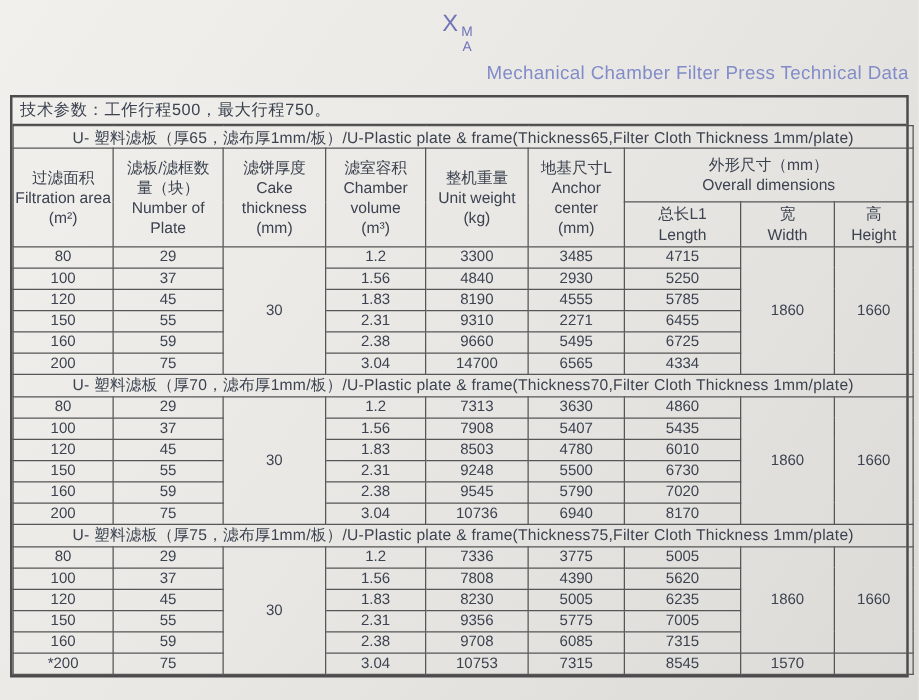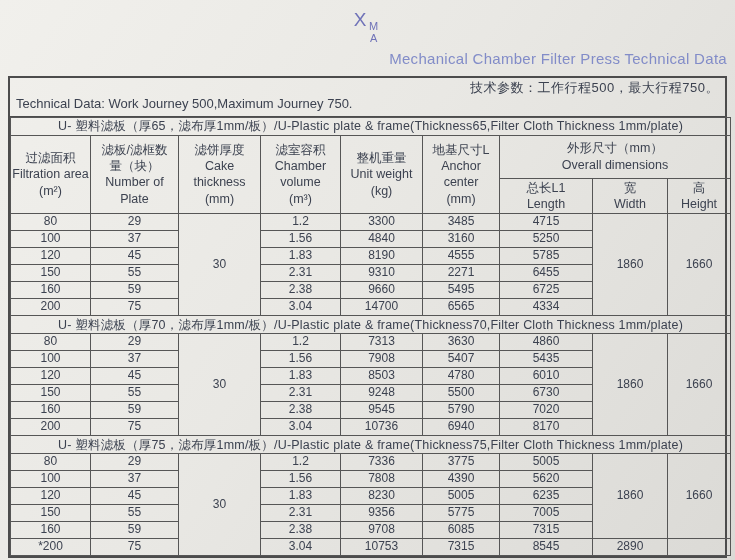--- a/index.html
+++ b/index.html
@@ -46,21 +46,21 @@
     margin-top: 9px;
     border: 2px solid #4c4c4c;
     background: transparent;
   }
   .tech-box {
     border-bottom: 1px solid #4c4c4c;
     padding: 2px 6px 3px 6px;
     font-size: 13px;
     line-height: 1.25;
   }
-  .tech-box .cn { letter-spacing: 0.5px; text-align: right; }
+  .tech-box .cn { letter-spacing: 0.5px; }
   table {
     border-collapse: collapse;
     width: 100%;
     table-layout: fixed;
   }
   td {
     border: 1px solid #565656;
     text-align: center;
     font-size: 12px;
     padding: 0;
@@ -93,21 +93,20 @@
         <span>M</span>
         <span>A</span>
       </span>
   </div>
 
   <div class="subtitle">Mechanical Chamber Filter Press Technical Data</div>
 
   <div class="table-frame">
     <div class="tech-box">
       <div class="cn">技术参数：工作行程500，最大行程750。</div>
-      <div class="en">Technical Data: Work Journey 500,Maximum Journey 750.</div>
     </div>
 
     <table>
       <colgroup>
         <col style="width:80px">
           <col style="width:88px">
           <col style="width:82px">
         <col style="width:80px">
           <col style="width:82px">
           <col style="width:77px">
@@ -144,21 +143,21 @@
             <td>3485</td>
             <td>4715</td>
             <td rowspan="6">1860</td>
             <td rowspan="6">1660</td>
           </tr>
           <tr>
             <td>100</td>
             <td>37</td>
             <td>1.56</td>
             <td>4840</td>
-            <td>3160</td>
+            <td>2930</td>
             <td>5250</td>
           </tr>
           <tr>
             <td>120</td>
             <td>45</td>
             <td>1.83</td>
             <td>8190</td>
             <td>4555</td>
             <td>5785</td>
           </tr>
@@ -294,20 +293,20 @@
             <td>6085</td>
             <td>7315</td>
           </tr>
           <tr>
             <td>*200</td>
             <td>75</td>
             <td>3.04</td>
             <td>10753</td>
             <td>7315</td>
             <td>8545</td>
-            <td>2890</td>
+            <td>1570</td>
             <td></td>
           </tr>
         </tbody>
     </table>
   </div>
 
 </div>
 
 </body></html>

